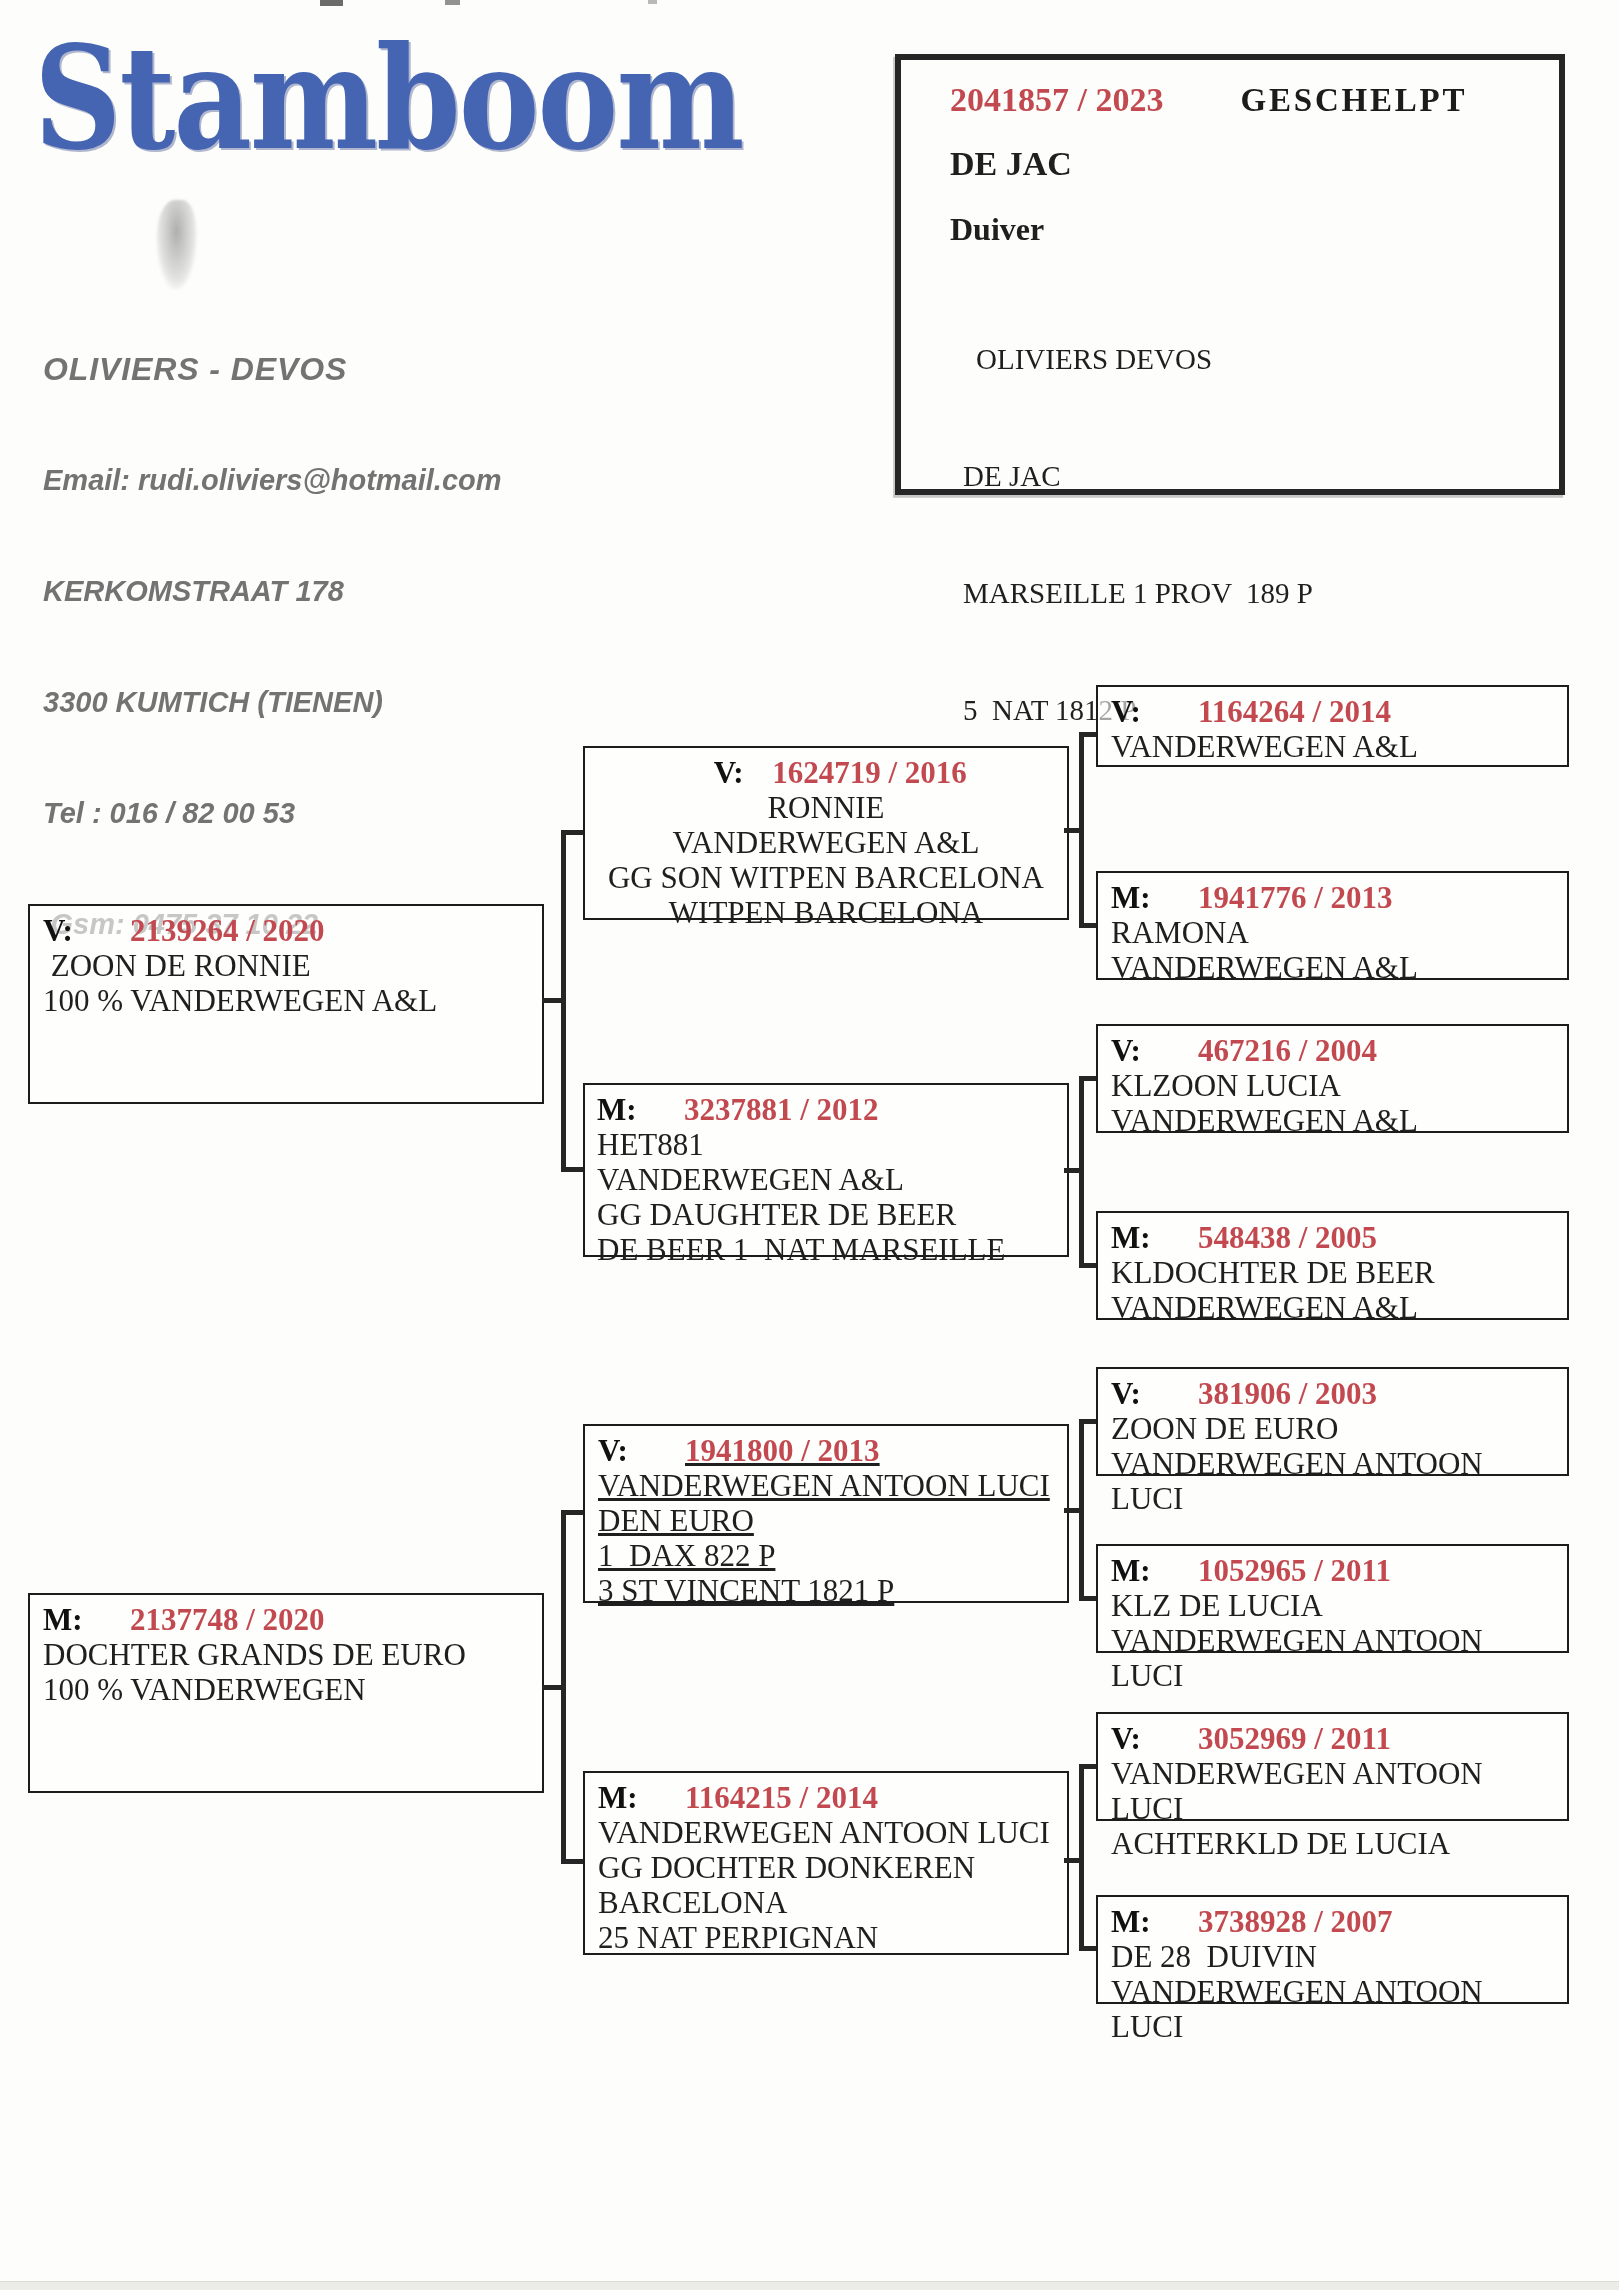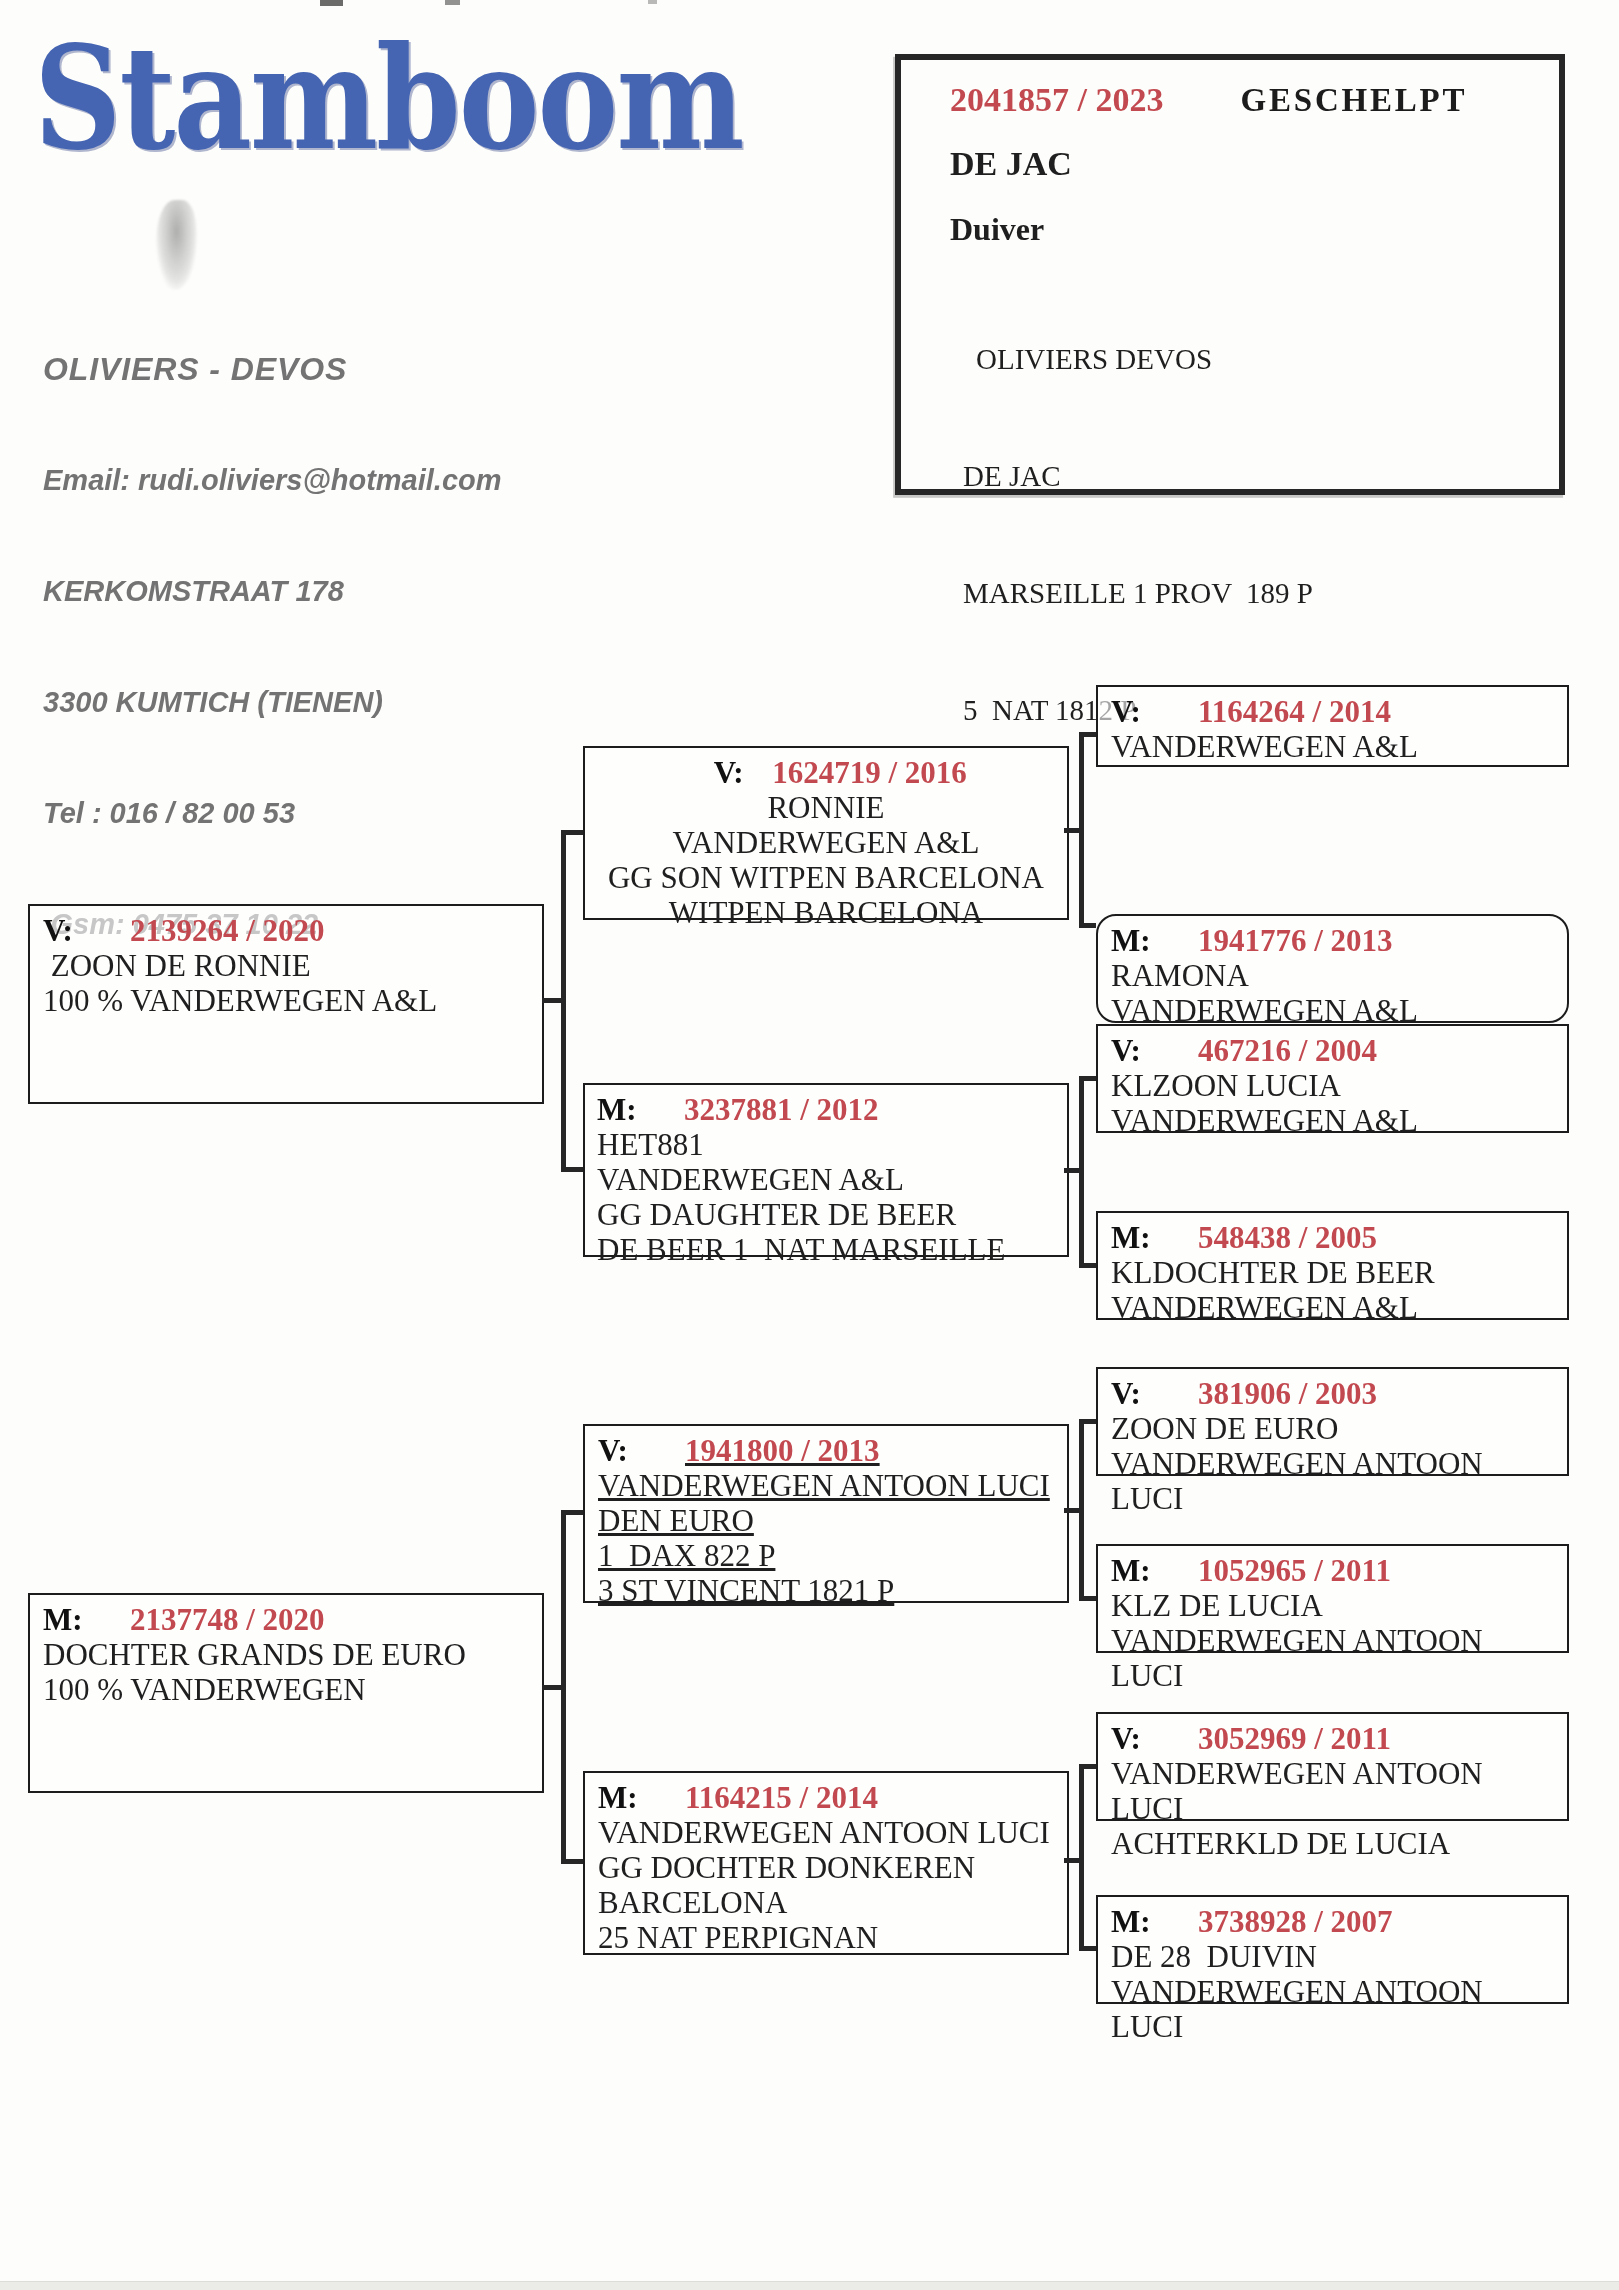--- a/index.html
+++ b/index.html
@@ -149,21 +149,21 @@
     <div class="ped-line">GG DOCHTER DONKEREN</div>
     <div class="ped-line">BARCELONA</div>
     <div class="ped-line">25 NAT PERPIGNAN</div>
   </div>
 
   <div class="pbox" style="left:1096px;top:685px;width:473px;height:82px;">
     <div class="ped-head"><span class="ped-label">V:</span><span class="ped-ring">1164264 / 2014</span></div>
     <div class="ped-line">VANDERWEGEN A&amp;L</div>
   </div>
 
-  <div class="pbox" style="left:1096px;top:914px;width:473px;height:109px;border-radius:20px;">
+  <div class="pbox" style="left:1096px;top:871px;width:473px;height:109px;">
     <div class="ped-head"><span class="ped-label">M:</span><span class="ped-ring">1941776 / 2013</span></div>
     <div class="ped-line">RAMONA</div>
     <div class="ped-line">VANDERWEGEN A&amp;L</div>
   </div>
 
   <div class="pbox" style="left:1096px;top:1024px;width:473px;height:109px;">
     <div class="ped-head"><span class="ped-label">V:</span><span class="ped-ring">467216 / 2004</span></div>
     <div class="ped-line">KLZOON LUCIA</div>
     <div class="ped-line">VANDERWEGEN A&amp;L</div>
   </div>

